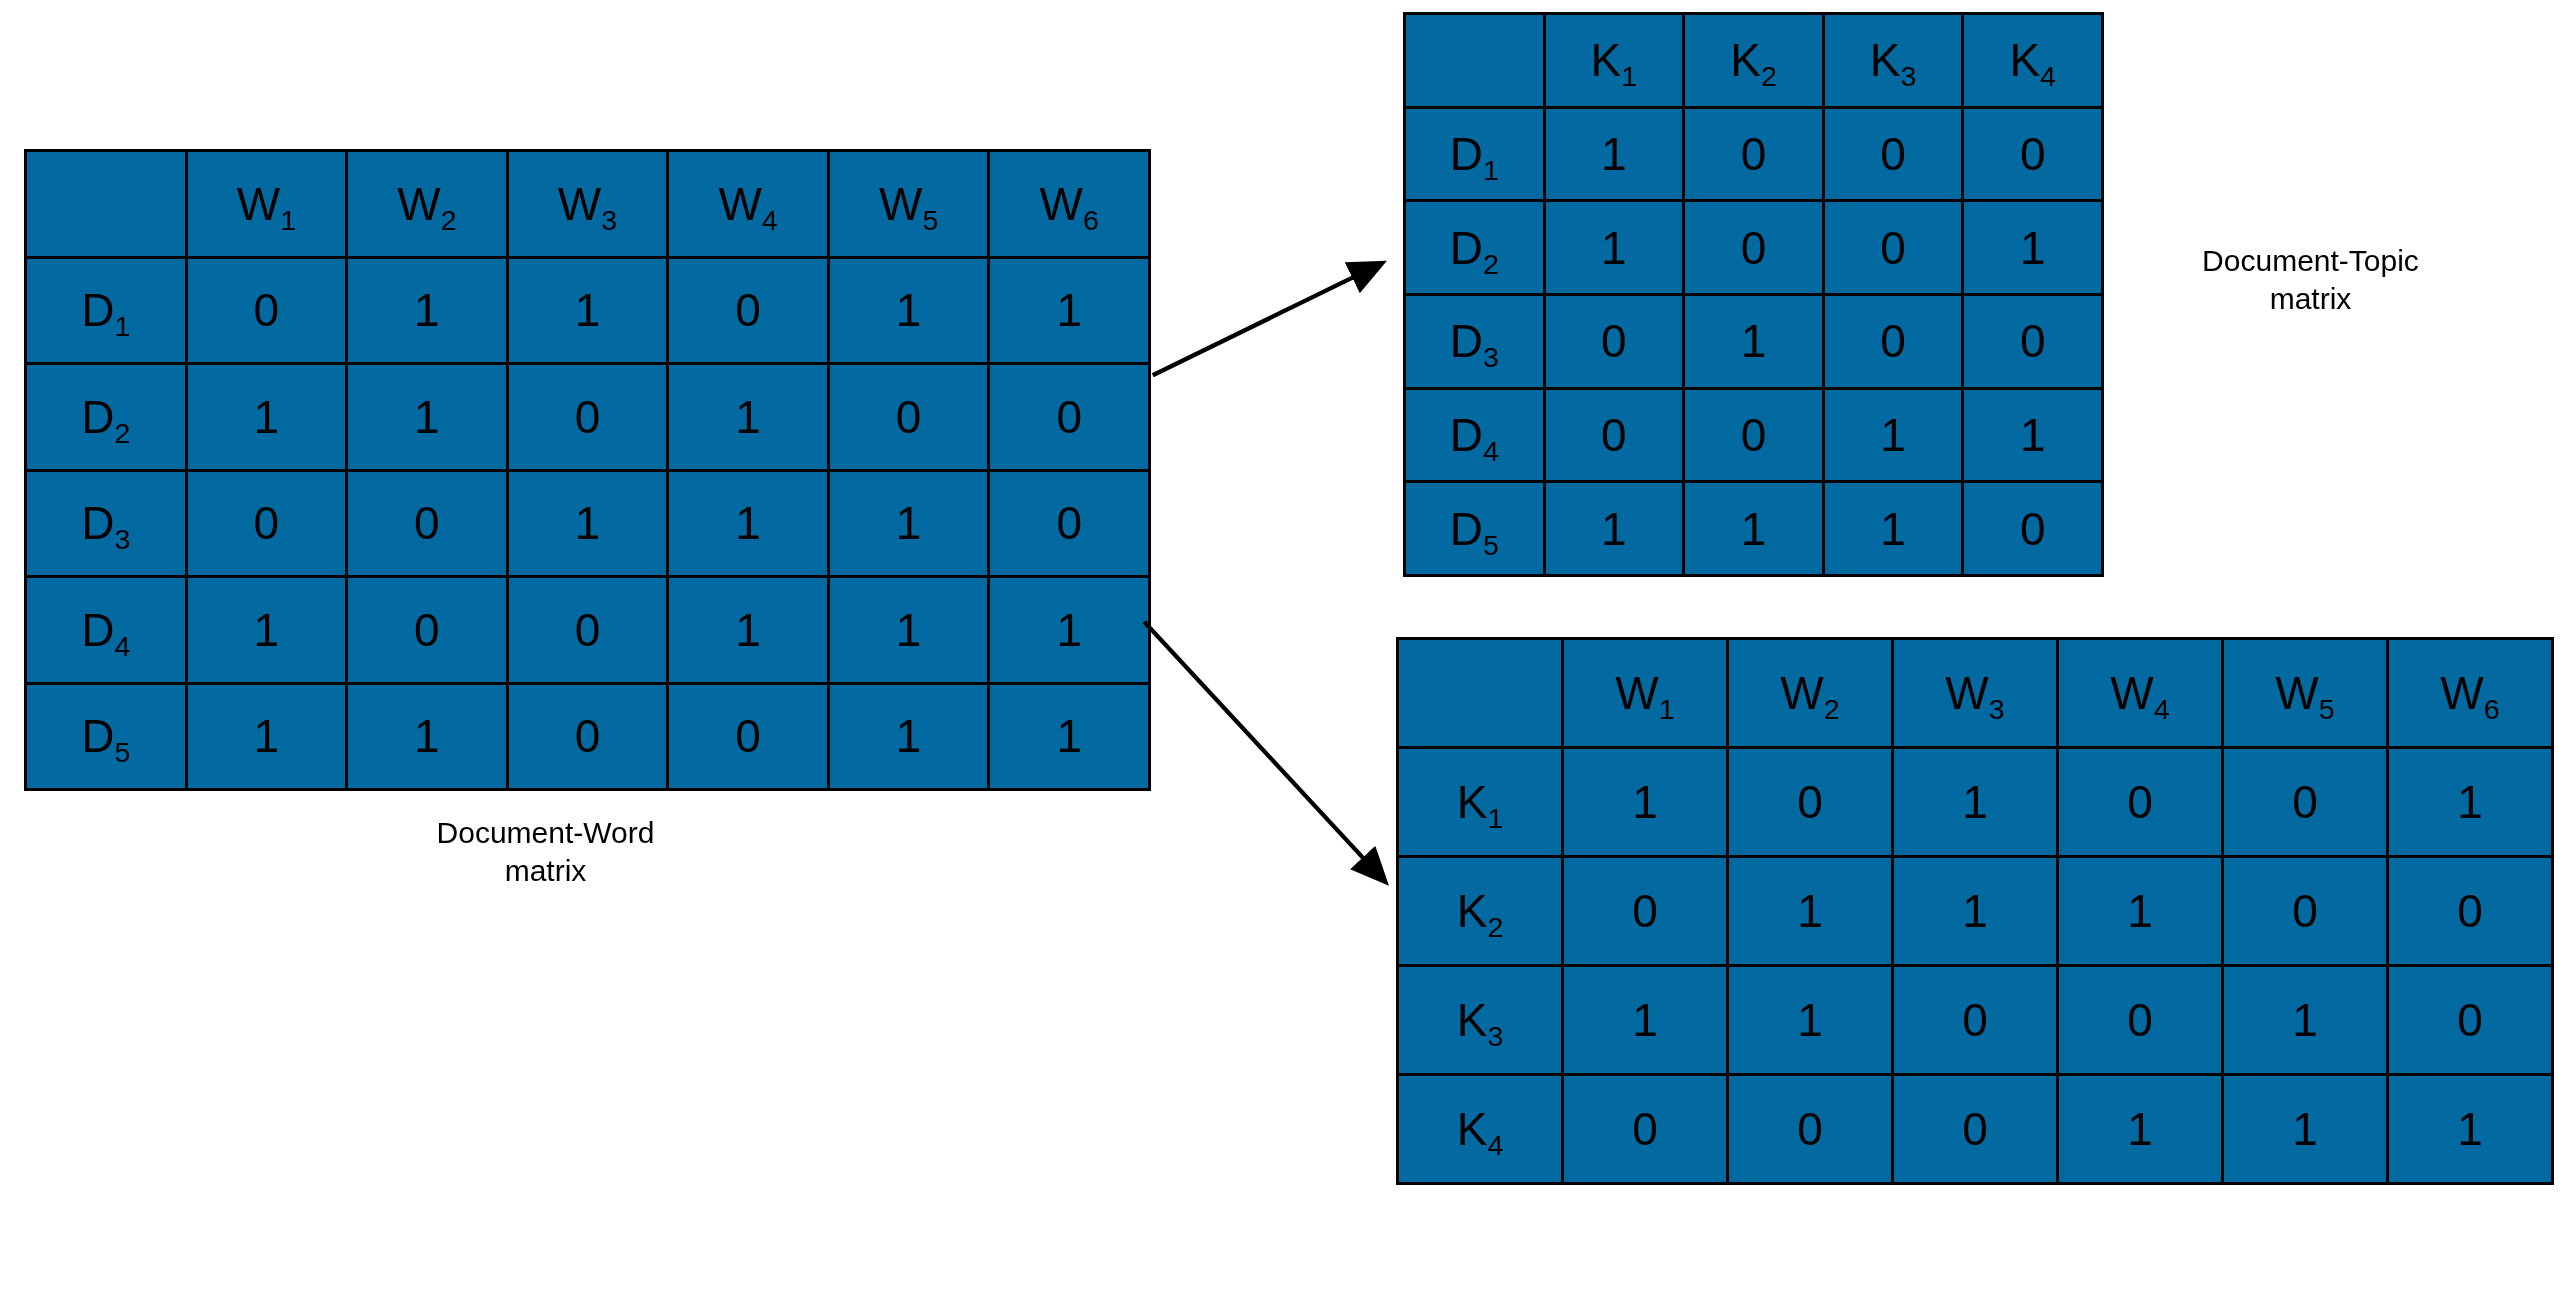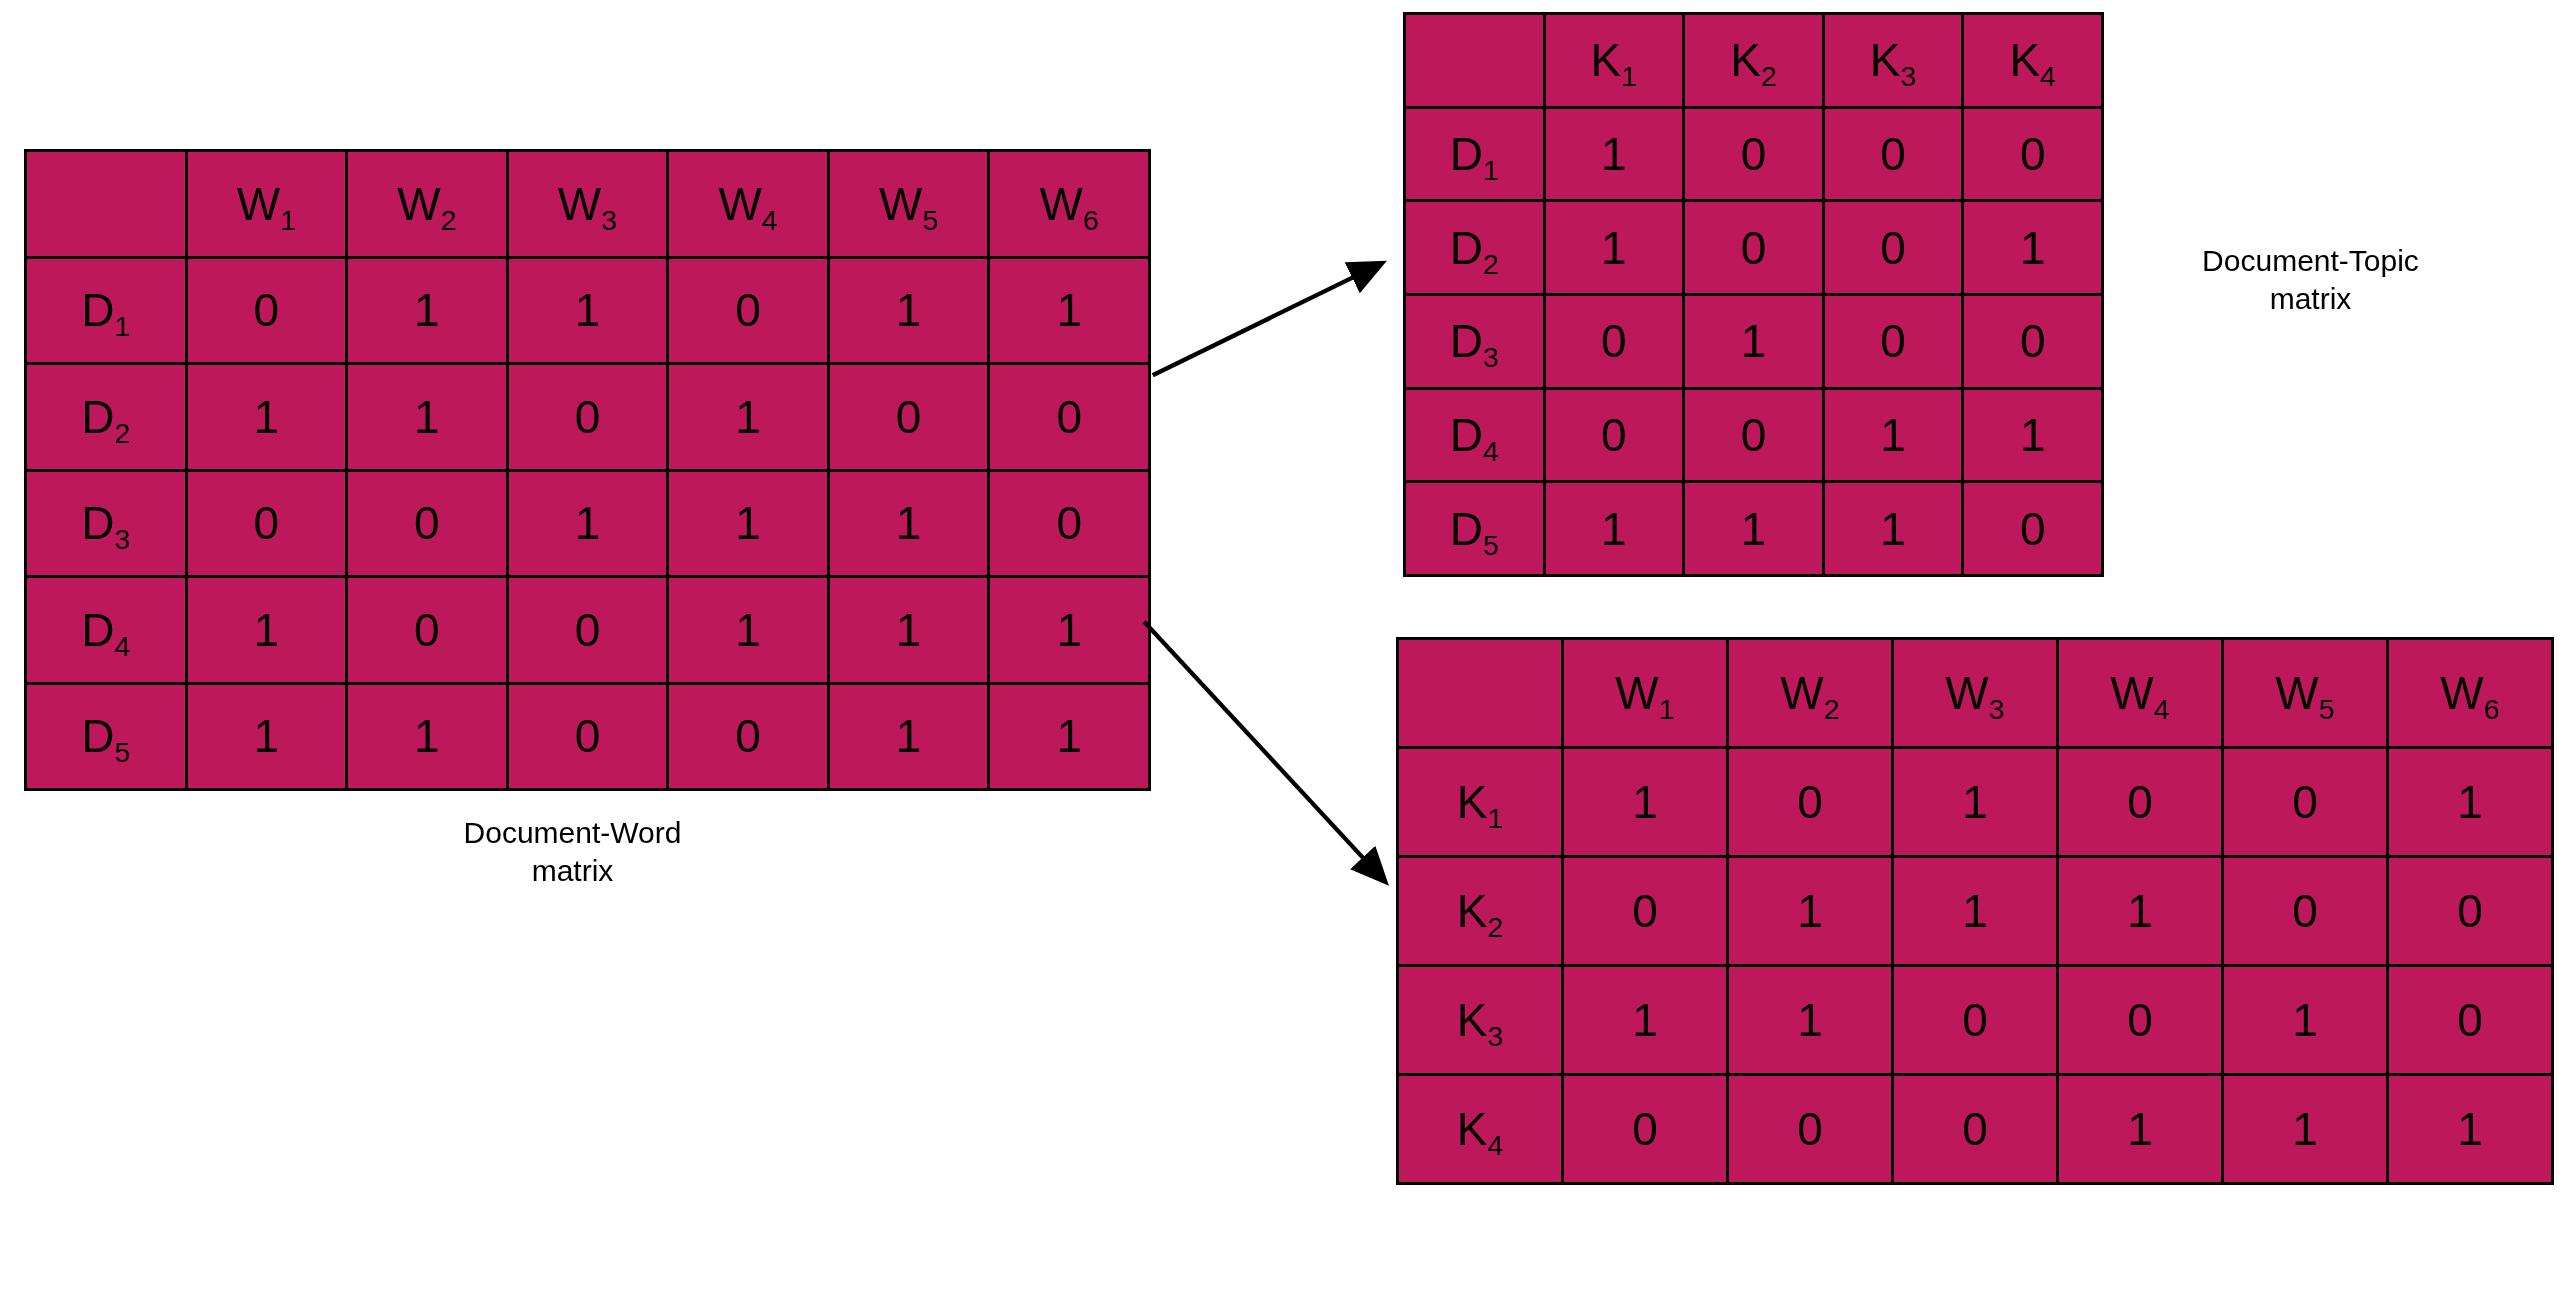--- a/index.html
+++ b/index.html
@@ -13,21 +13,21 @@
     height: 1289px;
     background: #ffffff;
     font-family: "Liberation Sans", sans-serif;
     color: #000000;
     overflow: hidden;
   }
   table.matrix-table {
     position: absolute;
     border-collapse: collapse;
     table-layout: fixed;
-    background: #be185d;
+    background: #0369a1;
   }
   table.matrix-table td {
     border: 3.4px solid #000000;
     text-align: center;
     vertical-align: middle;
     padding: 0;
     font-size: 46px;
     line-height: 1;
     color: #000000;
   }
@@ -41,21 +41,21 @@
 
   .caption {
     position: absolute;
     text-align: center;
     font-size: 30px;
     line-height: 1.28;
     color: #000000;
     white-space: nowrap;
   }
   .caption span { display: block; }
-  #dw-caption { left: 40px;   top: 814px;  width: 1065px; }
+  #dw-caption { left: 13px;   top: 814px;  width: 1065px; }
   #dt-label   { left: 2113px; top: 242px;  width: 395px;  }
   #tw-caption { left: 1396px; top: 1216px; width: 1158px; }
 
   #arrow-layer {
     position: absolute;
     left: 0;
     top: 0;
     pointer-events: none;
   }
 </style>

